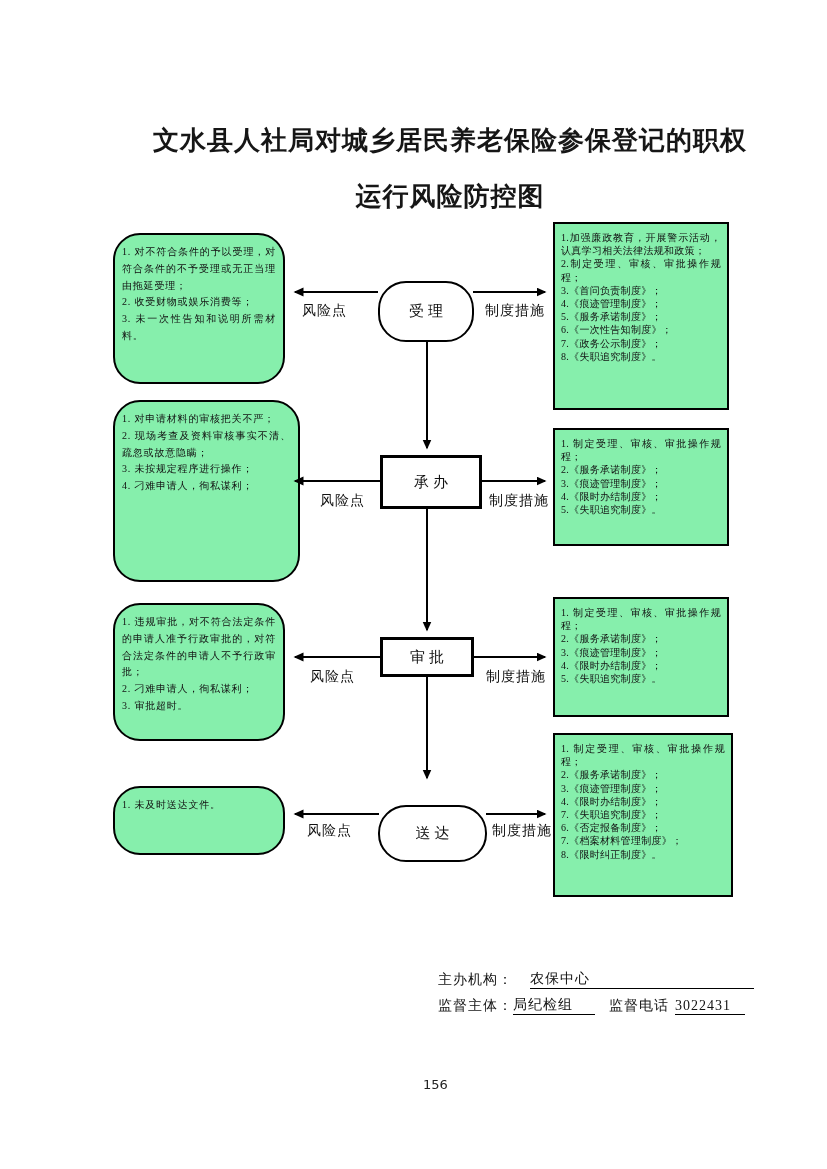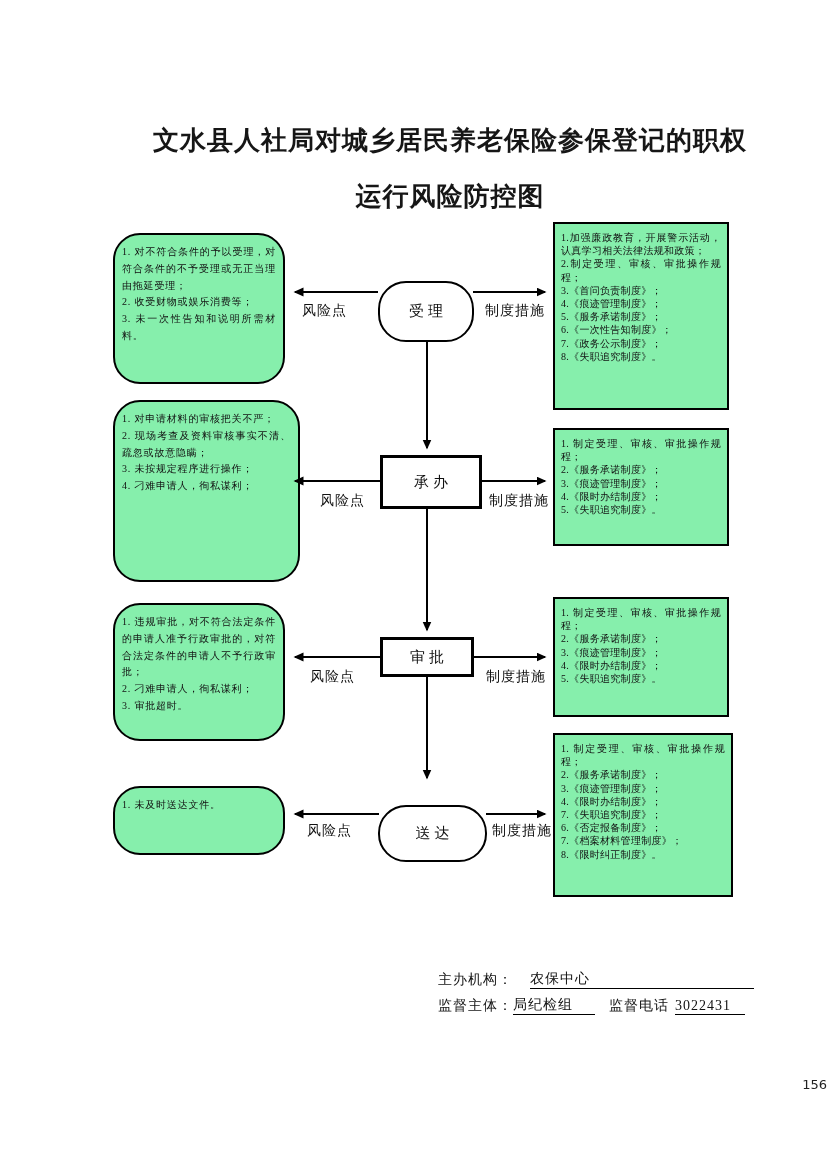--- a/index.html
+++ b/index.html
@@ -28,21 +28,21 @@
   .flow-label{position:absolute;font-size:14px;letter-spacing:1px;white-space:nowrap;font-family:Liberation Serif, serif;}
   svg.connectors{position:absolute;left:0;top:0;z-index:1;}
   .footer{position:absolute;left:438px;top:963px;font-size:14px;letter-spacing:1px;}
   .footer-row{display:flex;align-items:flex-end;height:26px;white-space:nowrap;}
   .u{border-bottom:1px solid #000;display:inline-block;}
   .u-host{width:224px;margin-left:17px;}
   .u-sup{width:82px;}
   .u-phone{width:70px;}
   .phone-label{margin-left:14px;margin-right:6px;}
   .page-num{
-    position:absolute;top:1077px;left:0;width:100%;text-align:right;
+    position:absolute;top:1077px;left:0;width:100%;text-align:center;
     padding-left:44px;box-sizing:border-box;
     font-family:"DejaVu Sans","Liberation Sans",sans-serif;font-size:13px;color:#222;
   }
 </style>
 </head>
 <body>
 
 <div class="page">
 
   <div class="title">

